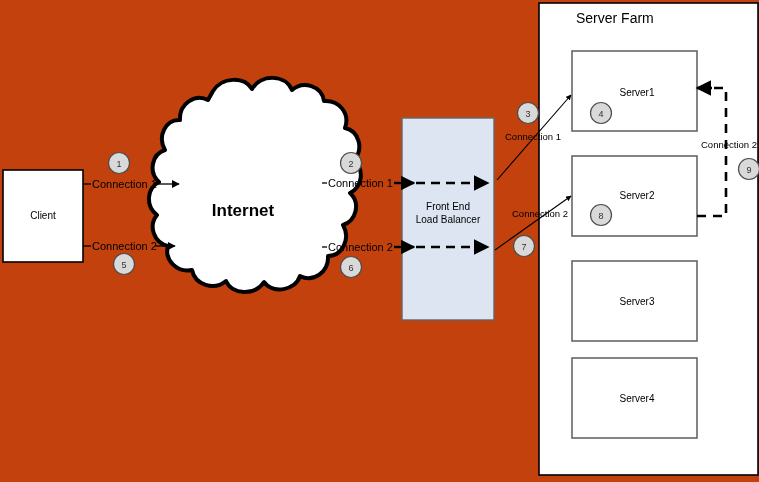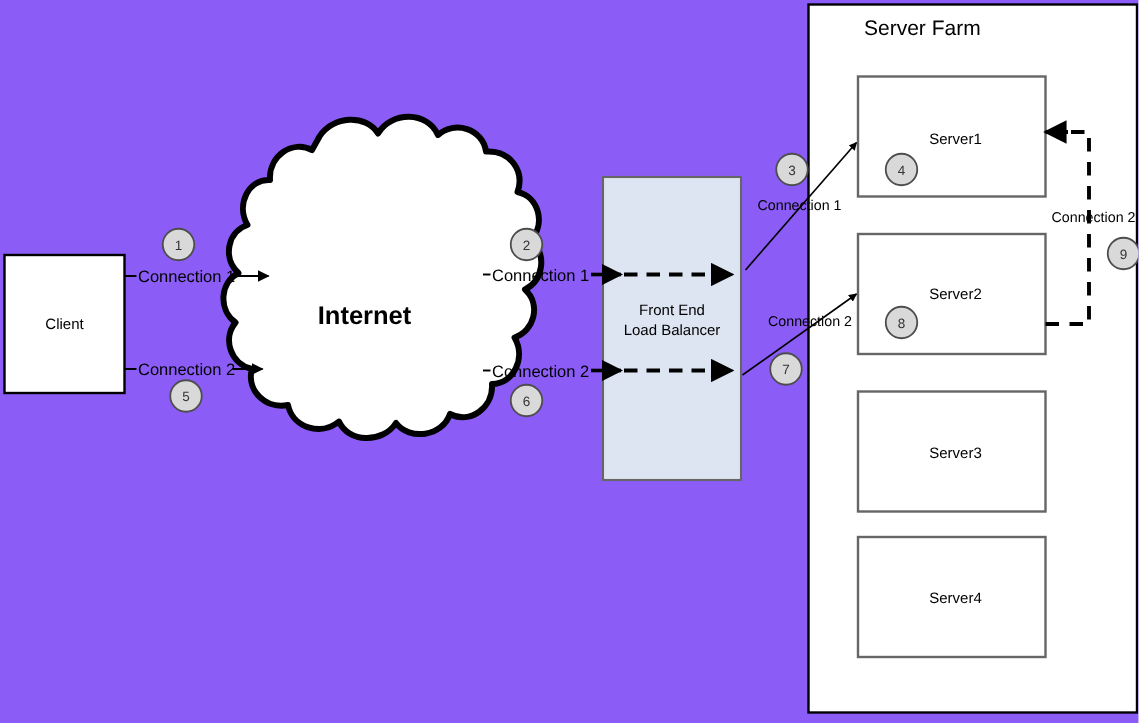--- a/index.html
+++ b/index.html
@@ -7,21 +7,21 @@
     padding: 0;
     background: #ffffff;
   }
   body {
     font-family: "Liberation Sans", sans-serif;
   }
   #canvas {
     position: relative;
     width: 759px;
     height: 482px;
-    background: #8b5cf6;
+    background: #c2410c;
     overflow: hidden;
   }
   #diagram-svg {
     position: absolute;
     left: 0;
     top: 0;
     width: 759px;
     height: 482px;
   }
   .svg-label {

